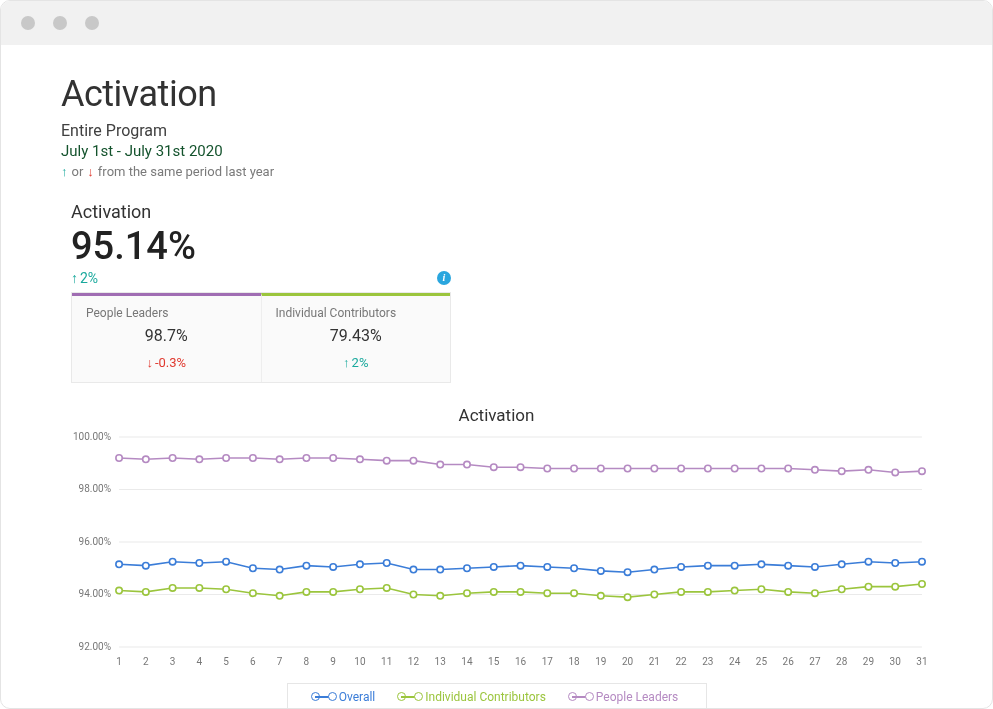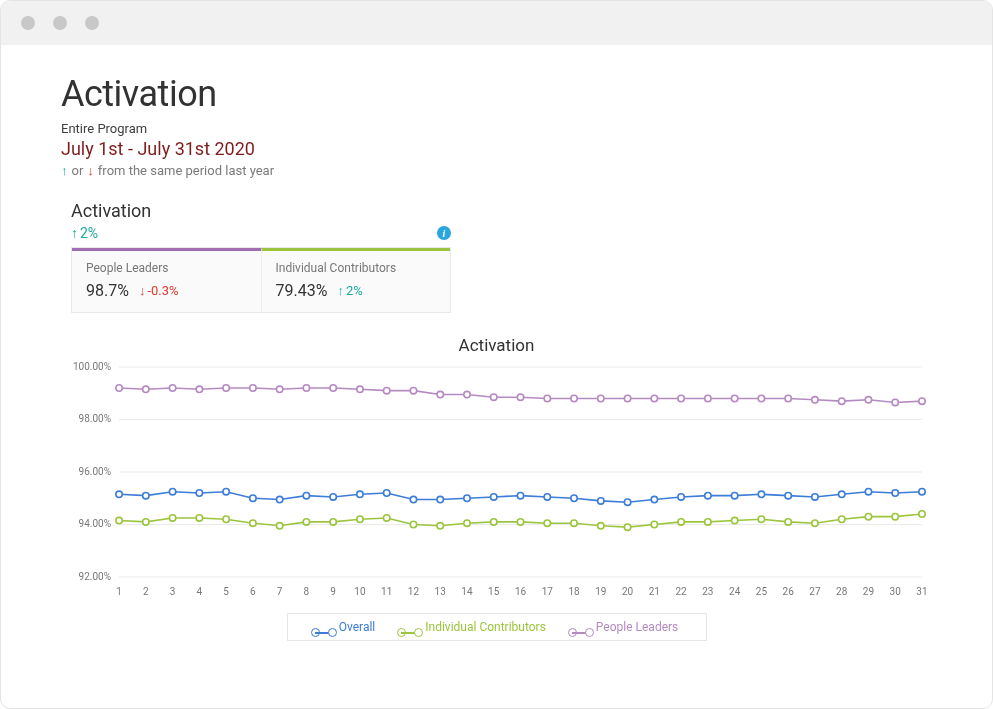--- a/index.html
+++ b/index.html
@@ -32,28 +32,28 @@
     padding: 28px 60px 10px 60px;
   }
   h1.page-title {
     font-size: 36px;
     font-weight: 400;
     color: #323232;
     letter-spacing: -0.5px;
     margin-bottom: 6px;
   }
   .subtitle {
-    font-size: 13px;
+    font-size: 16px;
     color: #404040;
     font-weight: 400;
     margin-bottom: 2px;
   }
   .daterange {
-    font-size: 18px;
-    color: #7f1d1d;
+    font-size: 15px;
+    color: #14532d;
     margin-bottom: 4px;
   }
   .legend-note {
     font-size: 13px;
     color: #7a7a7a;
     display: flex;
     align-items: center;
     gap: 4px;
   }
   .arrow-up { color: #1aa99d; font-weight: 600;}
@@ -86,32 +86,32 @@
     border: 1px solid #e9e9e9;
     background: #fafafa;
   }
   .split-card > div {
     flex: 1;
     padding: 10px 14px 12px 14px;
   }
   .split-card > div:first-child { border-top: 3px solid #a06db3; }
   .split-card > div:last-child  { border-top: 3px solid #9bc53d; border-left: 1px solid #eee;}
   .split-label { font-size: 12px; color: #777; margin-bottom: 6px; }
-  .split-row { display: flex; align-items: center; gap: 10px; }
+  .split-row { display: flex; align-items: center; gap: 10px; flex-direction: column; }
   .split-val { font-size: 16px; color: #333; }
   .split-delta-up { color: #1aa99d; font-size: 13px; display:flex; align-items:center; gap:2px;}
   .split-delta-down { color: #e0392f; font-size: 13px; display:flex; align-items:center; gap:2px;}
   .chart-area { margin-top: 22px; }
   .chart-title { text-align: center; font-size: 17px; color: #323232; margin-bottom: 2px;}
   .chart-legend {
     display: flex; gap: 26px; justify-content: center; align-items: center;
     border: 1px solid #e6e6e6; width: 420px; margin: 6px auto 0 auto;
     padding: 6px 10px; font-size: 12px; color: #555;
   }
-  .chart-legend .lg { display: flex; align-items: flex-end; gap: 6px; }
+  .chart-legend .lg { display: flex; align-items: center; gap: 6px; }
   .lg-swatch {
     width: 18px; height: 2px; position: relative; display:inline-block;
   }
   .lg-swatch::before, .lg-swatch::after {
     content:""; position:absolute; width:7px; height:7px; border-radius:50%;
     background:#fff; border:1.6px solid currentColor; top:-4px;
   }
   .lg-swatch::before { left:-4px; }
   .lg-swatch::after { right:-4px; }
   .lg-line { position:absolute; left:0; right:0; top:0; height:2px; background: currentColor;}
@@ -140,20 +140,21 @@
     <div class="daterange">July 1st - July 31st 2020</div>
     <div class="legend-note">
       <span class="arrow-up">↑</span>
       <span>or</span>
       <span class="arrow-down">↓</span>
       <span>from the same period last year</span>
     </div>
 
     <div class="metric-block">
       <div class="metric-label">Activation</div>
+      <div class="metric-value">95.14%</div>
       <div class="metric-delta-row">
         <div class="metric-delta">
           <span class="arrow-up">↑</span>
           <span>2%</span>
         </div>
         <span class="info-dot">i</span>
       </div>
 
       <div class="split-card">
         <div>

